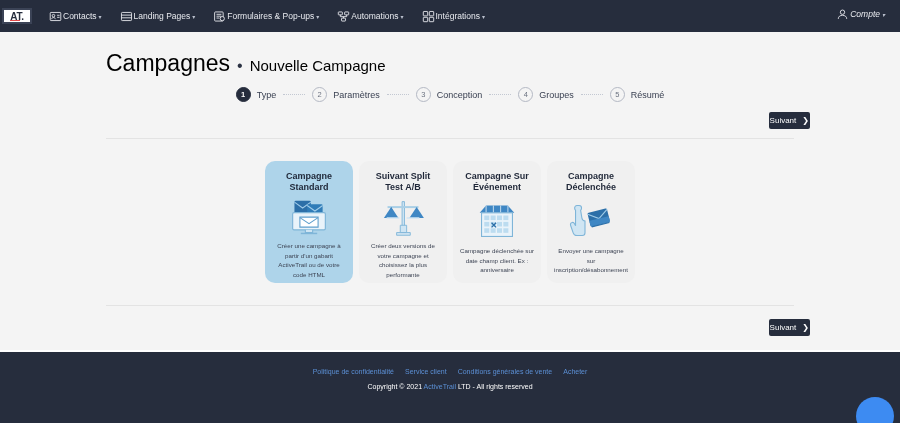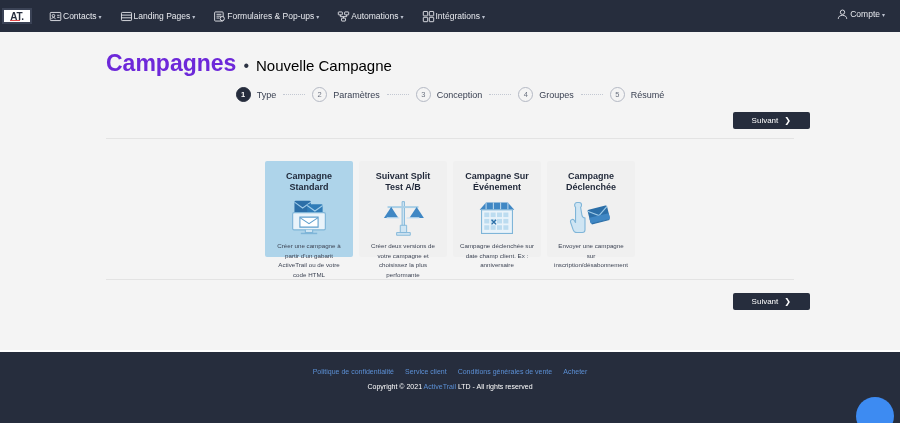--- a/index.html
+++ b/index.html
@@ -32,29 +32,29 @@
   }
   .nav-items { display: flex; align-items: center; margin-left: 8px; }
   .nav-item {
     display: flex; align-items: center; 
     padding: 0 9px; height: 28px; color: #e8eaef;
     font-size: 8.5px; white-space: nowrap; cursor: pointer;
   }
   .nav-item .ico { display: flex; align-items: center; width: 14px; height: 14px; }
   .nav-item .ico svg { width: 13px; height: 13px; }
   .caret { font-size: 6px; color: #b9bfcc; margin-left: 2px; }
-  .nav-right { position: absolute; right: 6px; top: 0; display: flex; align-items: center; }
+  .nav-right { position: absolute; right: 6px; top: 0; display: flex; align-items: center; font-style: italic; }
 
   
   .content { position: relative; }
   .title-row {
     padding: 18px 0 0 106px;
     display: flex; align-items: baseline; gap: 7px;
   }
-  .title-main { font-size: 23px; color: #6d28d9; font-weight: bold; }
+  .title-main { font-size: 23px; color: #000000; font-weight: normal; }
   .title-dot { font-size: 16px; color: #2b3243; }
   .title-sub { font-size: 15px; color: #000000; }
 
   
   .stepper {
     display: flex; align-items: center; justify-content: center;
     margin-top: 10px; gap: 0;
   }
   .step { display: flex; align-items: center; gap: 6px; }
   .step-circle {
@@ -70,35 +70,35 @@
   .step-sep {
     width: 22px; margin: 0 7px;
     border-top: 1px dotted #c3c8d2; height: 1px;
   }
 
   
   .btn-row { padding: 0 90px 0 0; display: flex; justify-content: flex-end; }
   .btn-next {
     background: #262d3d; color: #ffffff;
     font-size: 8px; border: none; border-radius: 2px;
-    padding: 4px 19px; display: inline-flex; align-items: center; gap: 6px;
+    padding: 4px 1px; display: inline-flex; align-items: center; gap: 6px;
     cursor: pointer;
   }
   .btn-next .arrow { font-size: 8px; }
 
   .divider { height: 1px; background: #e3e3e3; margin: 0 106px; }
 
   
   .cards {
     display: flex; justify-content: center; gap: 6px;
     margin-top: 22px;
   }
   .card {
-    width: 88px; height: 96px;
-    background: #f0f0f0; border-radius: 2px;
+    width: 88px; height: 122px;
+    background: #f0f0f0; border-radius: 10px;
     padding: 10px 7px 8px 7px;
     display: flex; flex-direction: column; align-items: center;
     cursor: pointer;
   }
   .card.selected { background: #aed4ea; }
   .card-title {
     font-size: 9px; font-weight: bold; color: #1f2738;
     text-align: center; line-height: 1.25; min-height: 24px;
   }
   .card-icon {

